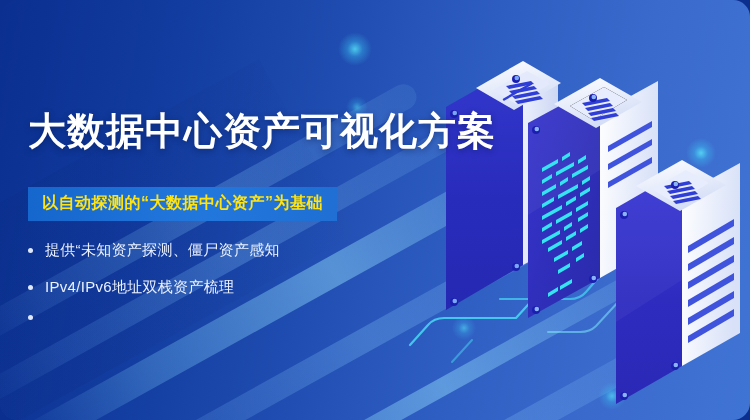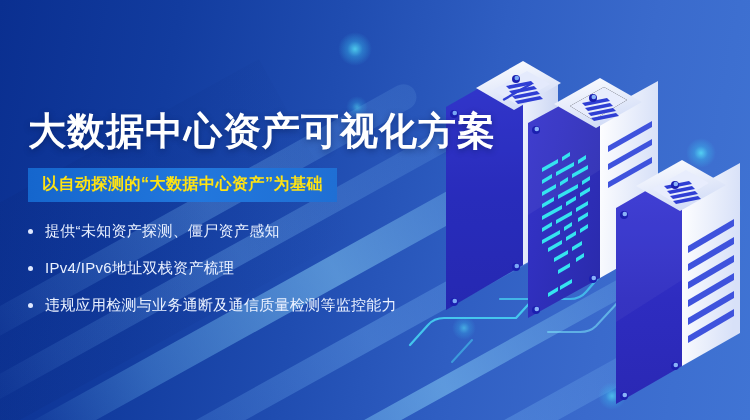--- a/index.html
+++ b/index.html
@@ -8,20 +8,21 @@
     padding: 0;
     background: #0b2f8e;
   }
   #banner {
     position: relative;
     width: 750px;
     height: 420px;
     overflow: hidden;
     font-family: "Liberation Sans", "DejaVu Sans", sans-serif;
     background: linear-gradient(100deg, #0a2f90 0%, #123c9f 22%, #1f4cb0 42%, #2f5ec2 62%, #3a6acc 80%, #4074d4 100%);
+    border-radius: 17px;
   }
 
   
   .bg-layer {
     position: absolute;
     inset: 0;
     pointer-events: none;
   }
   .streaks { position:absolute; inset:0; overflow:hidden; }
   .streak {
@@ -64,21 +65,21 @@
     font-size: 38px;
     font-weight: bold;
     color: #ffffff;
     letter-spacing: 1px;
     line-height: 1.05;
     white-space: nowrap;
     text-shadow: 0 2px 6px rgba(4,22,70,0.45);
   }
   .sub-banner {
     display: inline-block;
-    margin-top: 16px;
+    margin-top: 35px;
     padding: 6px 14px 7px 14px;
     background: linear-gradient(90deg, #1566cd 0%, #2277dd 55%, #1f6fd4 100%);
     color: #ffe312;
     font-size: 16px;
     font-weight: bold;
     letter-spacing: 0.5px;
     white-space: nowrap;
   }
   .bullets {
     margin-top: 20px;
@@ -334,19 +335,18 @@
       <li>
         <span class="dot"></span>
         <span>提供“未知资产探测、僵尸资产感知</span>
       </li>
       <li>
         <span class="dot"></span>
         <span>IPv4/IPv6地址双栈资产梳理</span>
       </li>
       <li>
         <span class="dot"></span>
-        <span>违规应用检测与业务通断及通信质量检测等监控能力</span>
       </li>
     </ul>
 
   </div>
 
 </div>
 
 </body></html>

